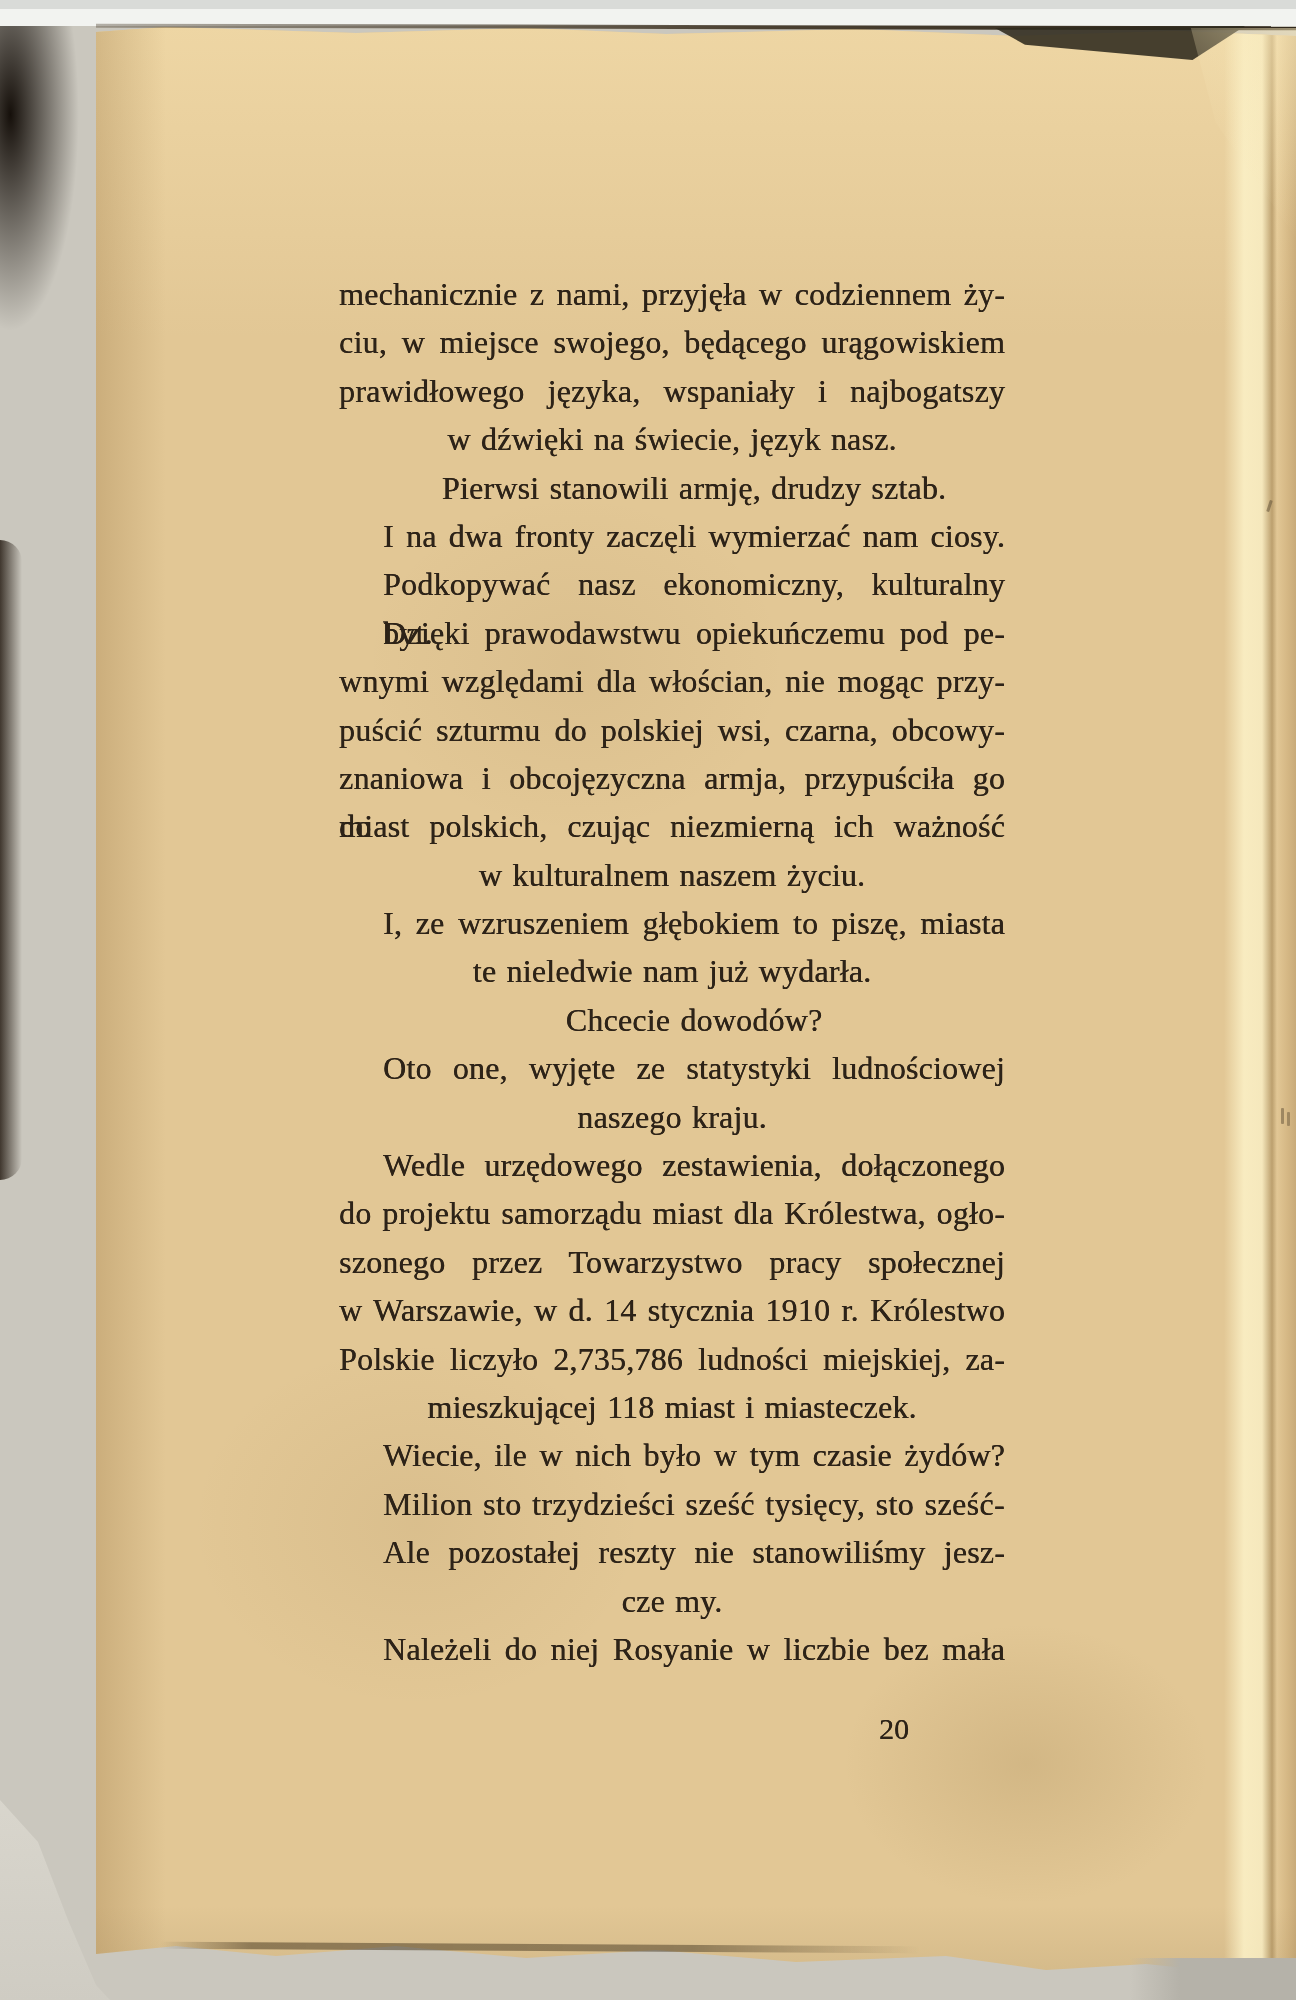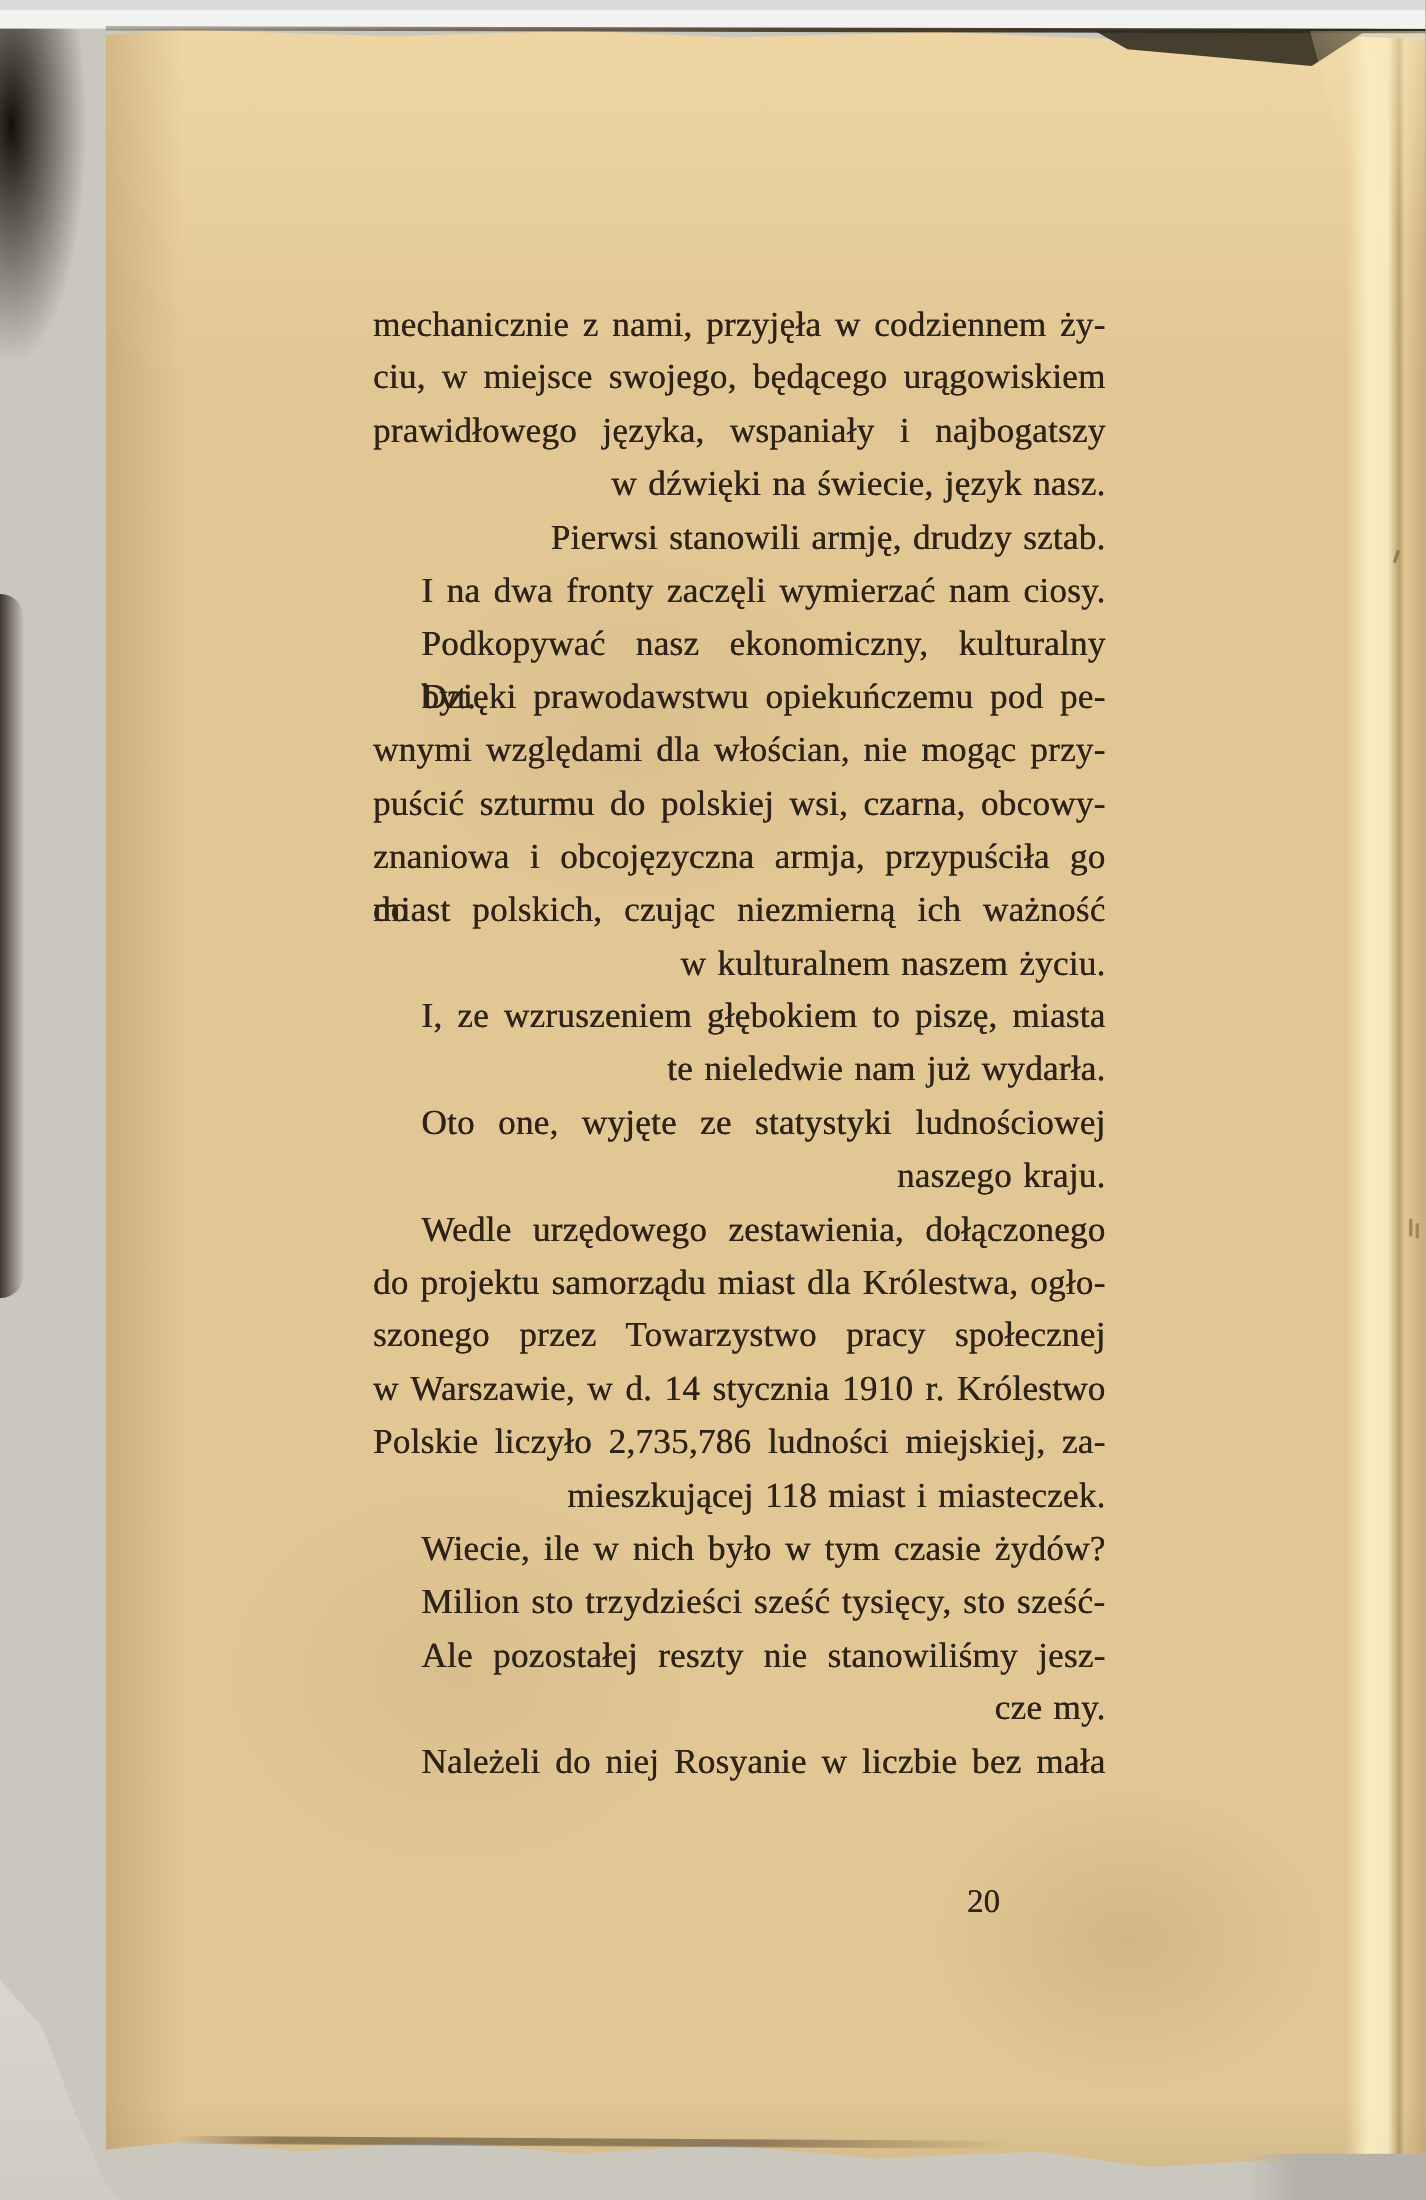--- a/index.html
+++ b/index.html
@@ -100,21 +100,21 @@
 
   
   .text-block {
     position:absolute; left:243px; top:246px; width:666px;
     color:#2d2318;
     font-size:32px;
     word-spacing:2px;
     letter-spacing:.2px;
     text-shadow:.35px 0 0 currentColor;
   }
-  .line { height:48.4px; line-height:48.4px; text-align:right; }
+  .line { height:48.4px; line-height:48.4px; text-align:center; }
   .line.justify { text-align:justify; text-align-last:justify; }
   .line.indent { padding-left:44px; }
   .line.italic { letter-spacing:.4px; }
 
   .page-number {
     position:absolute; left:243px; top:1712px; width:666px;
     text-align:right;
     color:#2d2318; font-size:30px;
     text-shadow:.3px 0 0 currentColor;
   }
@@ -139,20 +139,21 @@
         <div class="line indent justify">I na dwa fronty zaczęli wymierzać nam ciosy.</div>
         <div class="line indent justify">Podkopywać nasz ekonomiczny, kulturalny byt.</div>
         <div class="line indent justify">Dzięki prawodawstwu opiekuńczemu pod pe-</div>
         <div class="line justify">wnymi względami dla włościan, nie mogąc przy-</div>
         <div class="line justify">puścić szturmu do polskiej wsi, czarna, obcowy-</div>
         <div class="line justify">znaniowa i obcojęzyczna armja, przypuściła go do</div>
         <div class="line justify">miast polskich, czując niezmierną ich ważność</div>
         <div class="line">w kulturalnem naszem życiu.</div>
         <div class="line indent justify">I, ze wzruszeniem głębokiem to piszę, miasta</div>
         <div class="line">te nieledwie nam już wydarła.</div>
+        <div class="line indent">Chcecie dowodów?</div>
         <div class="line indent justify">Oto one, wyjęte ze statystyki ludnościowej</div>
         <div class="line">naszego kraju.</div>
         <div class="line indent justify">Wedle urzędowego zestawienia, dołączonego</div>
         <div class="line justify">do projektu samorządu miast dla Królestwa, ogło-</div>
         <div class="line justify">szonego przez Towarzystwo pracy społecznej</div>
         <div class="line justify">w Warszawie, w d. 14 stycznia 1910 r. Królestwo</div>
         <div class="line justify">Polskie liczyło 2,735,786 ludności miejskiej, za-</div>
         <div class="line">mieszkującej 118 miast i miasteczek.</div>
         <div class="line indent justify">Wiecie, ile w nich było w tym czasie żydów?</div>
         <div class="line indent justify italic">Milion sto trzydzieści sześć tysięcy, sto sześć-</div>

